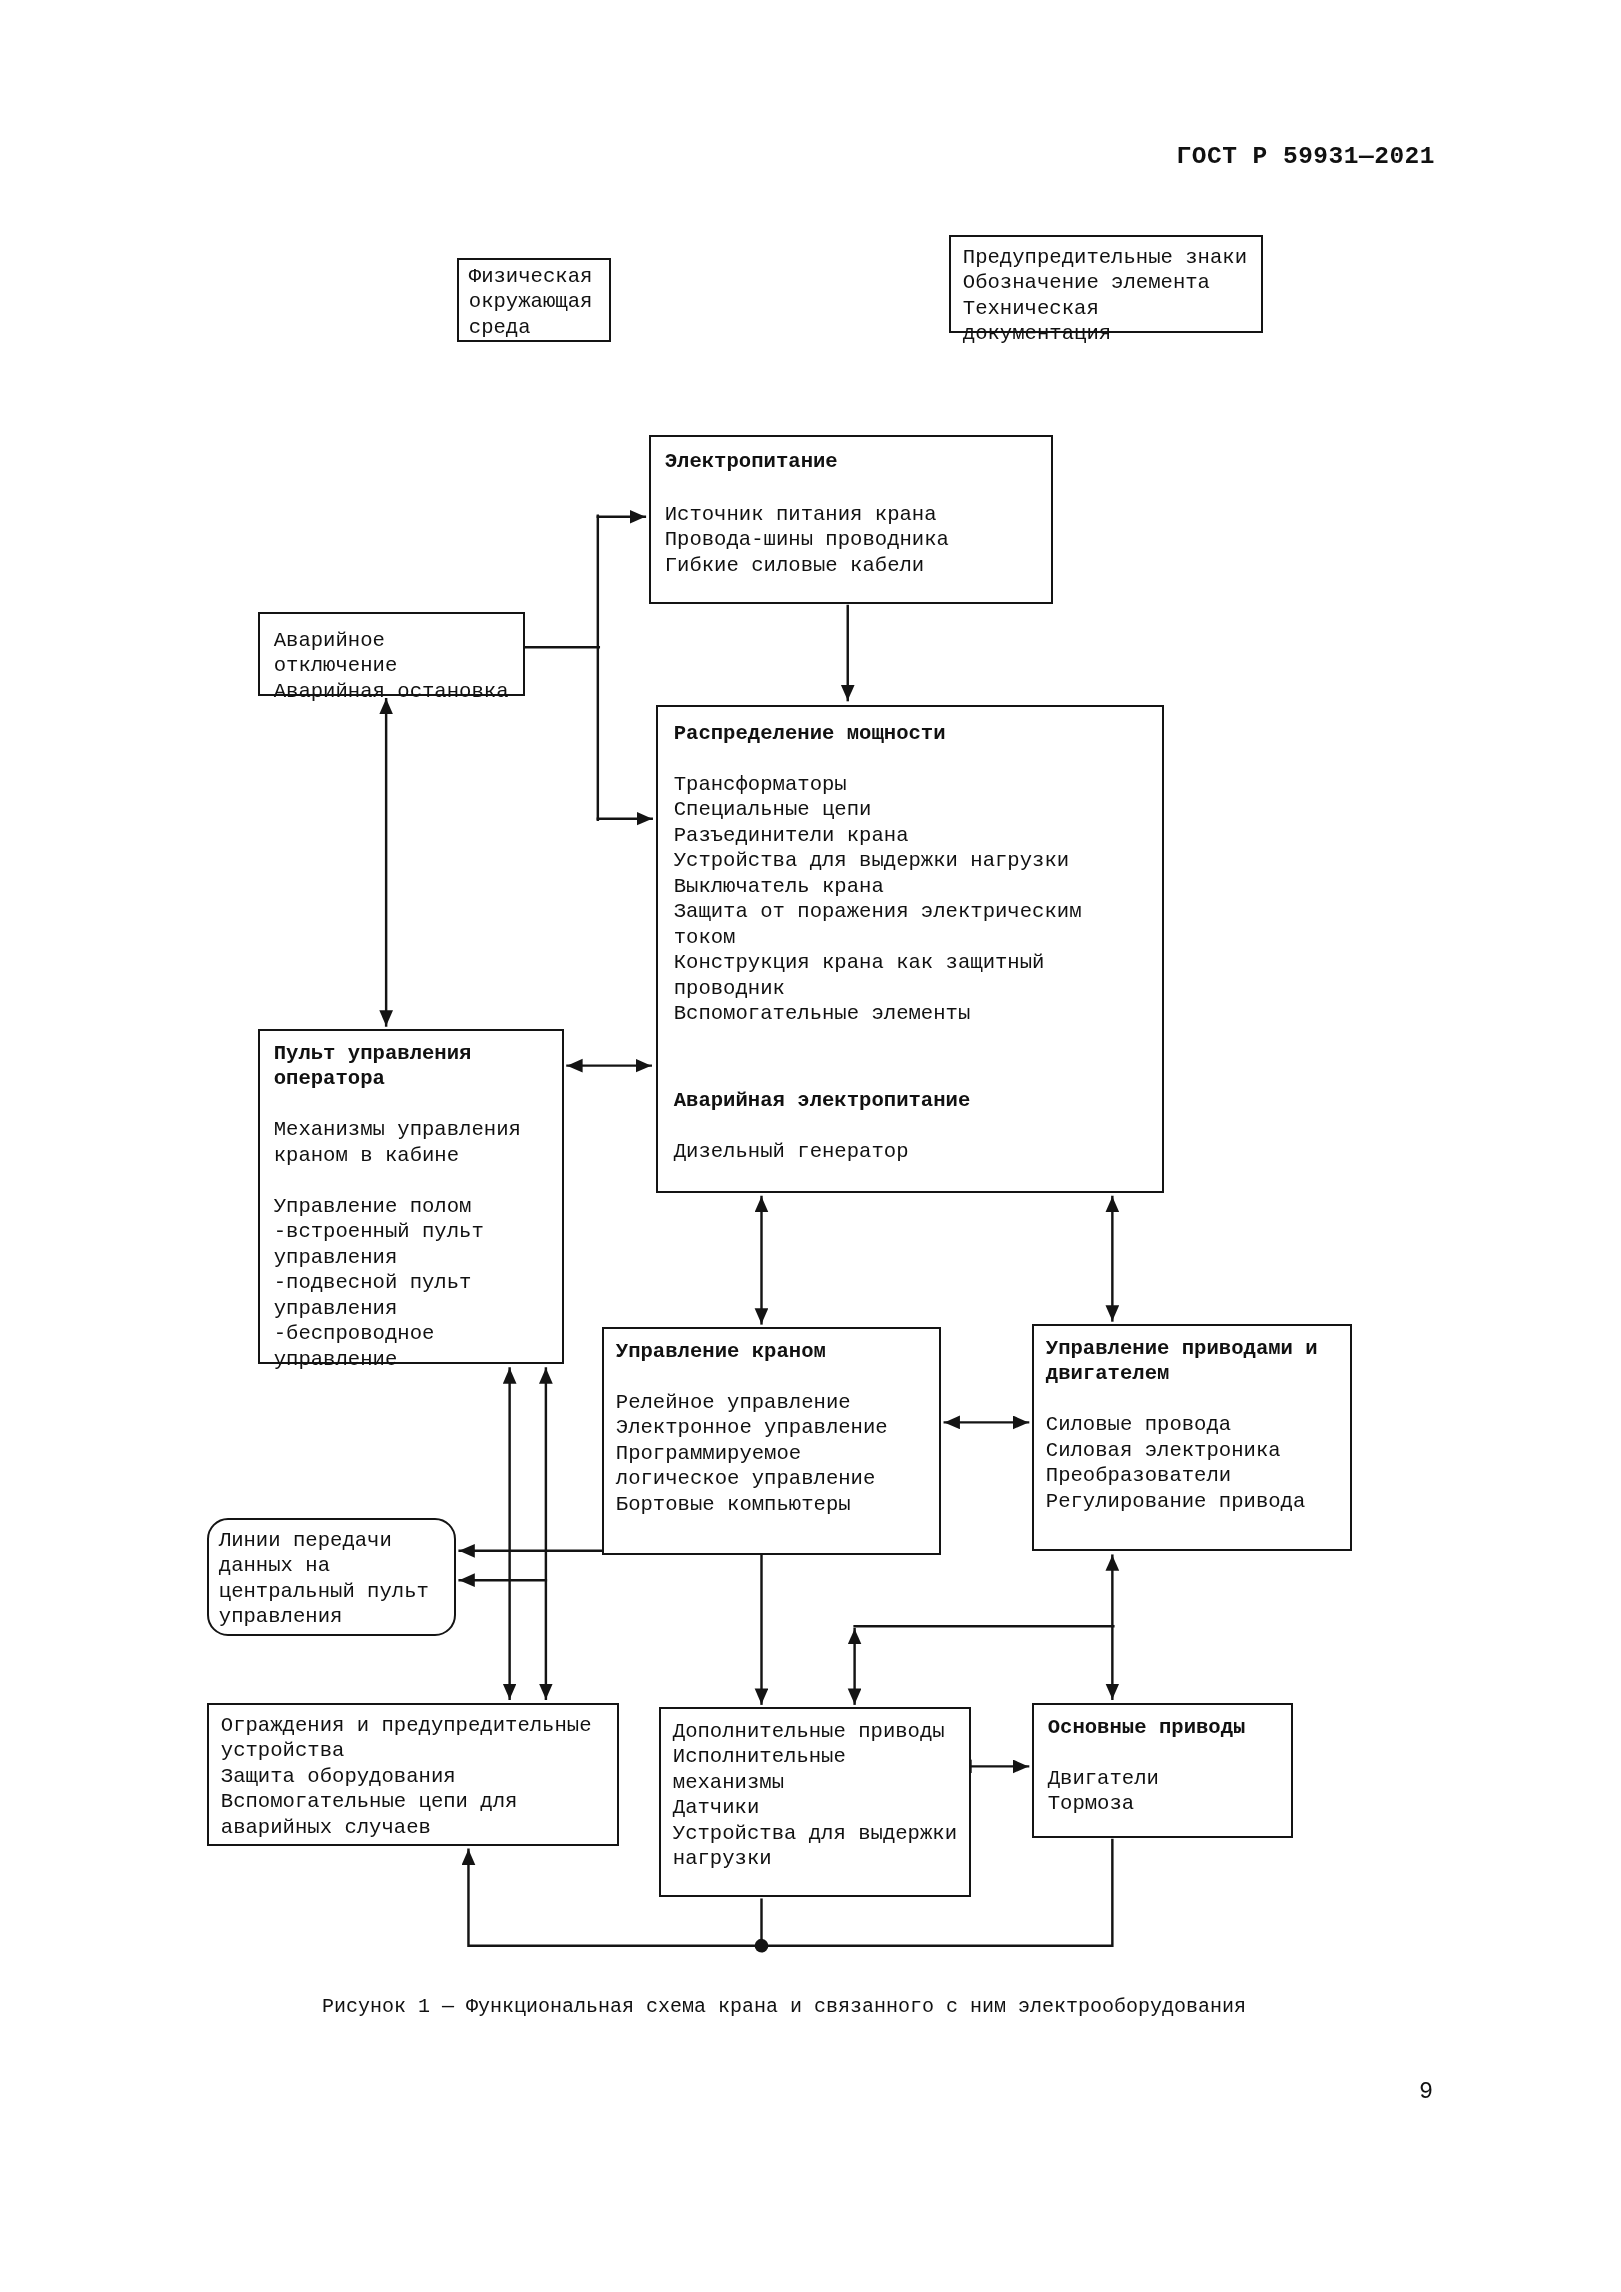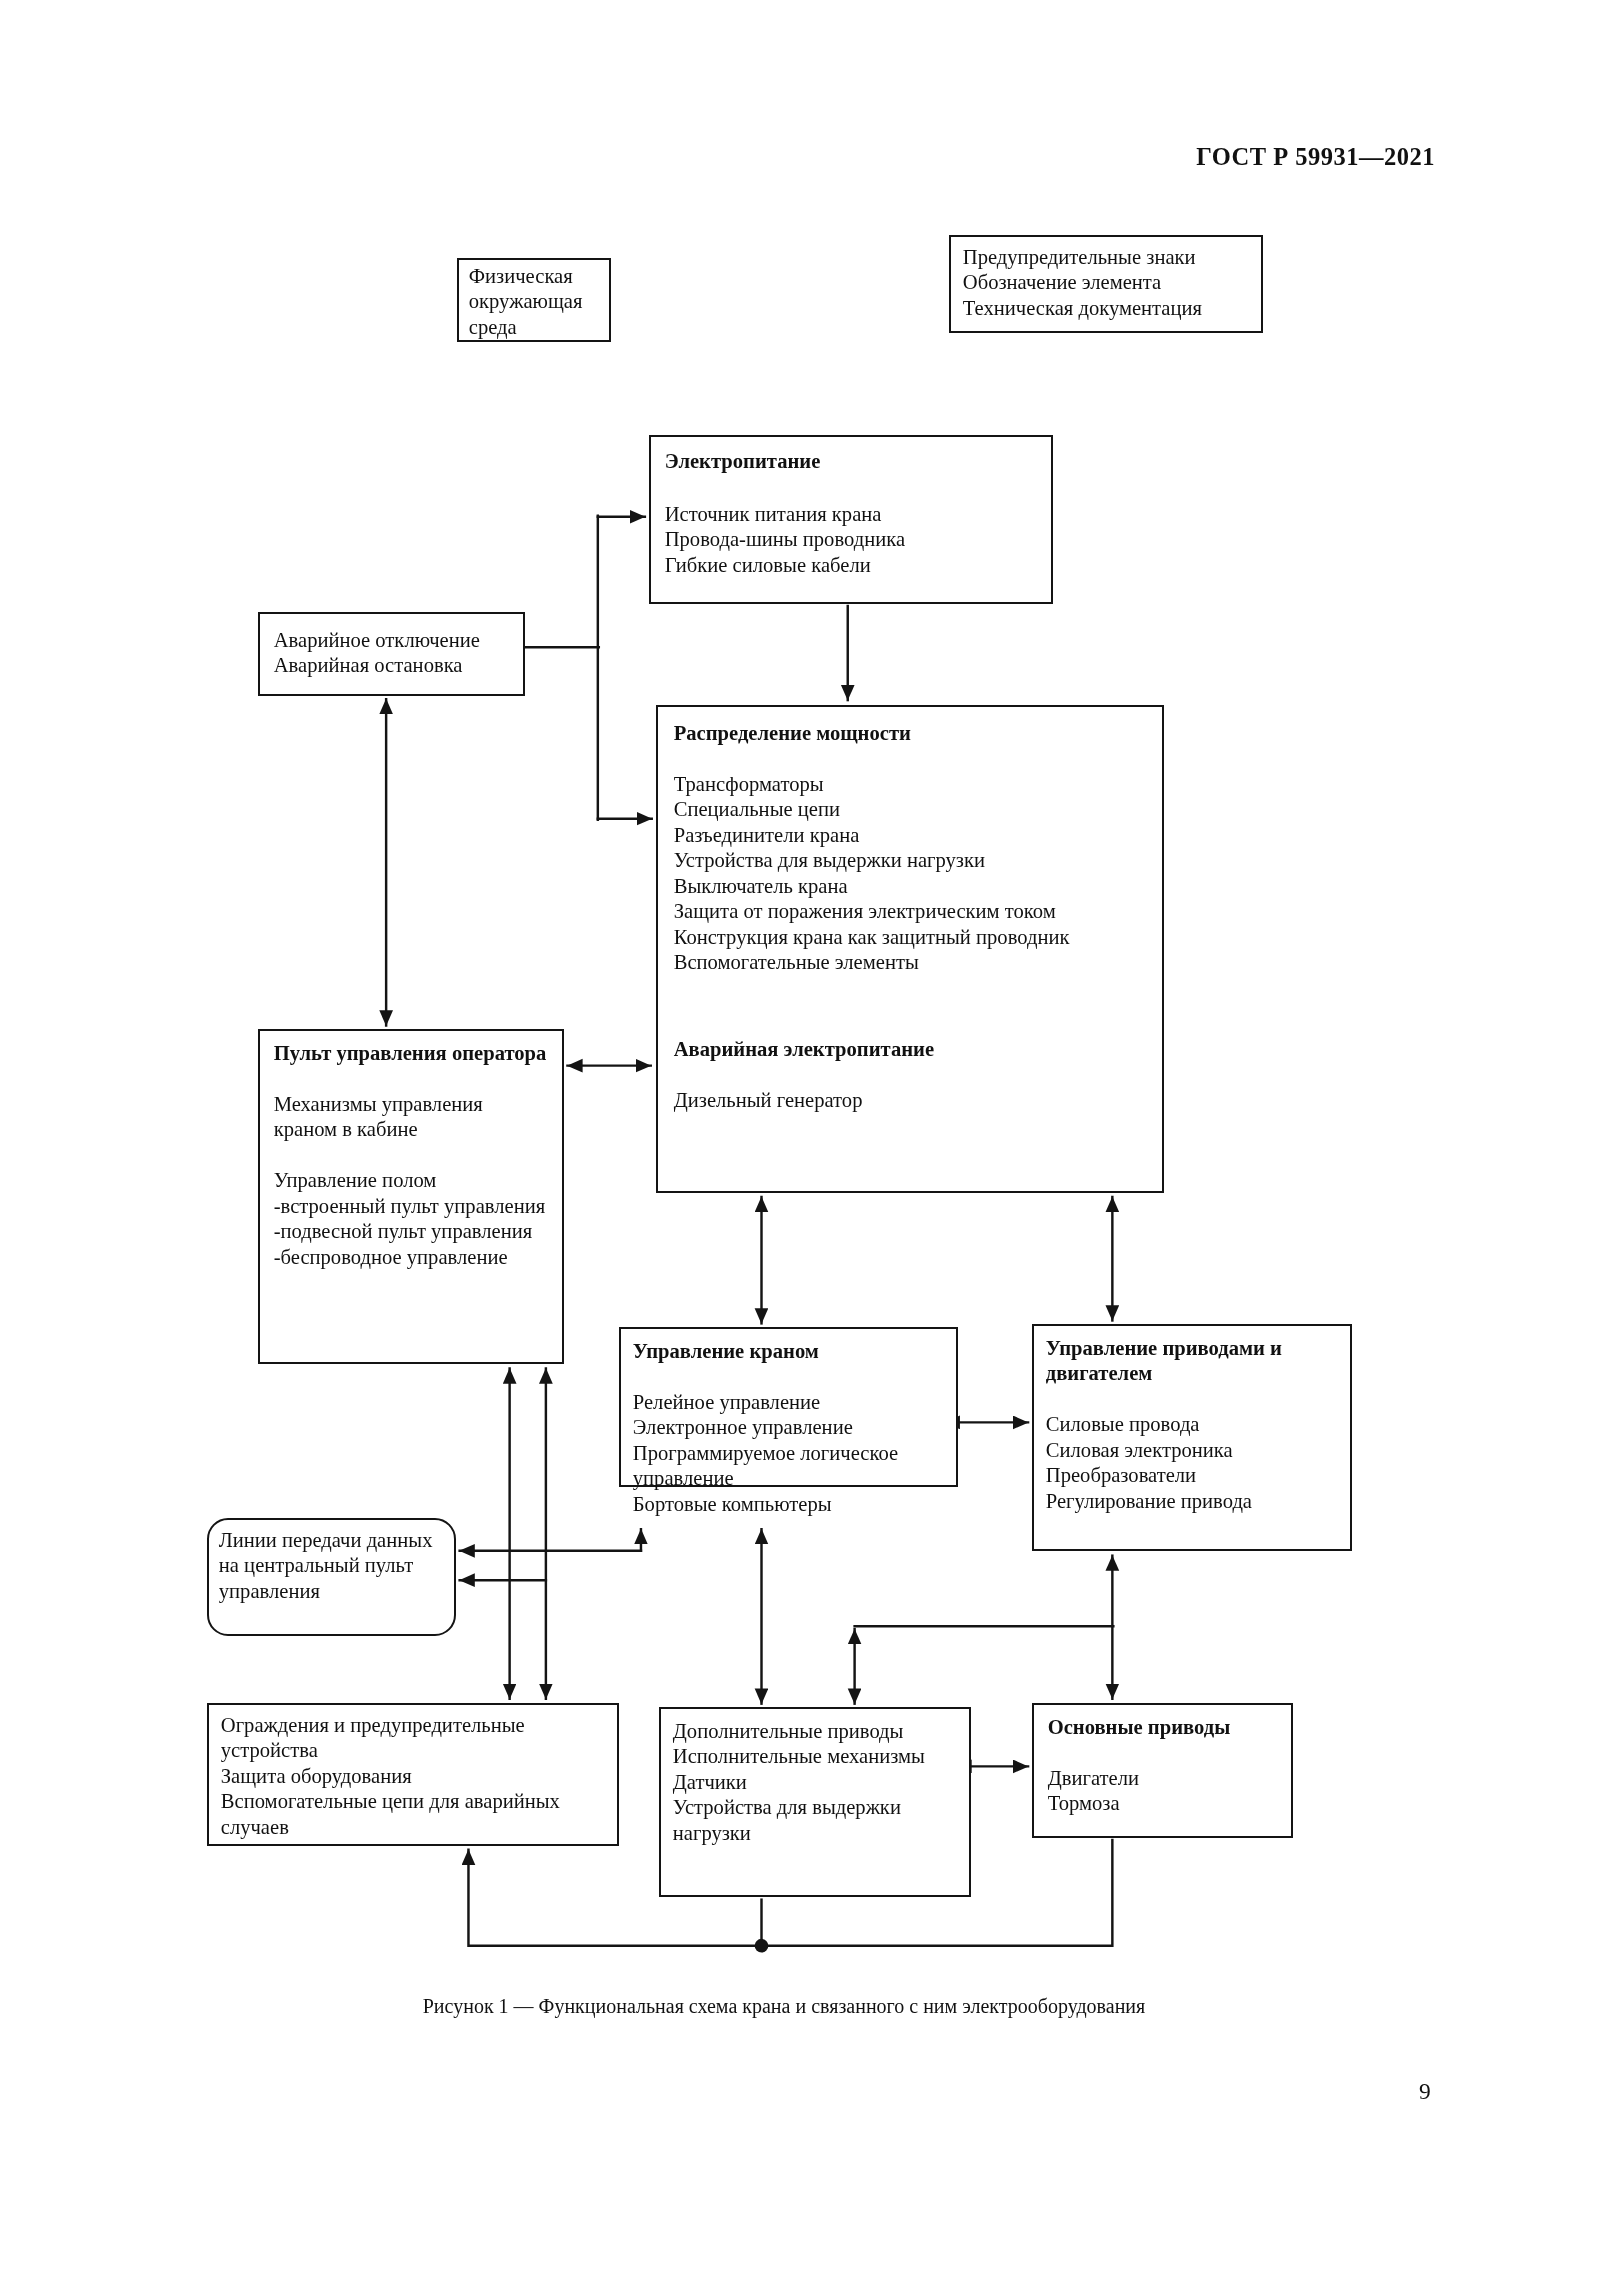--- a/index.html
+++ b/index.html
@@ -3,21 +3,21 @@
 <meta charset="utf-8">
 <title>ГОСТ Р 59931—2021 — Рисунок 1</title>
 <style>
   * { margin:0; padding:0; box-sizing:border-box; }
   html,body { background:#d9d9d9; }
   .page {
     position:relative;
     width:1621px; height:2293px;
     margin:0 auto;
     background:#ffffff;
-    font-family:Liberation Serif, serif;
+    font-family:Liberation Mono, monospace;
     color:#111;
     overflow:hidden;
   }
   .doc-header {
     position:absolute; top:143px; right:186px;
     font-size:24.5px; font-weight:bold; letter-spacing:0.5px;
   }
   .box {
     position:absolute;
     border:2.5px solid #141414;
@@ -145,21 +145,21 @@
     <div class="title" style="margin-bottom:25.5px;">Пульт управления оператора</div>
     <div style="margin-bottom:25.5px;">Механизмы управления краном в кабине</div>
     <div>
         <div>Управление полом</div>
         <div>-встроенный пульт управления</div>
         <div>-подвесной пульт управления</div>
         <div>-беспроводное управление</div>
       </div>
   </div>
 
-  <div class="box" style="left:602px; top:1327px; width:339px; height:160px; padding:9.8px 11.8px;margin-left:17px;">
+  <div class="box" style="left:602px; top:1327px; width:339px; height:228px; padding:9.8px 11.8px;">
     <div class="title" style="margin-bottom:25.5px;">Управление краном</div>
     <div>
         <div>Релейное управление</div>
         <div>Электронное управление</div>
         <div>Программируемое логическое управление</div>
         <div>Бортовые компьютеры</div>
       </div>
   </div>
 
   <div class="box" style="left:1032px; top:1324px; width:320px; height:227px; padding:9.8px 11.8px;">

